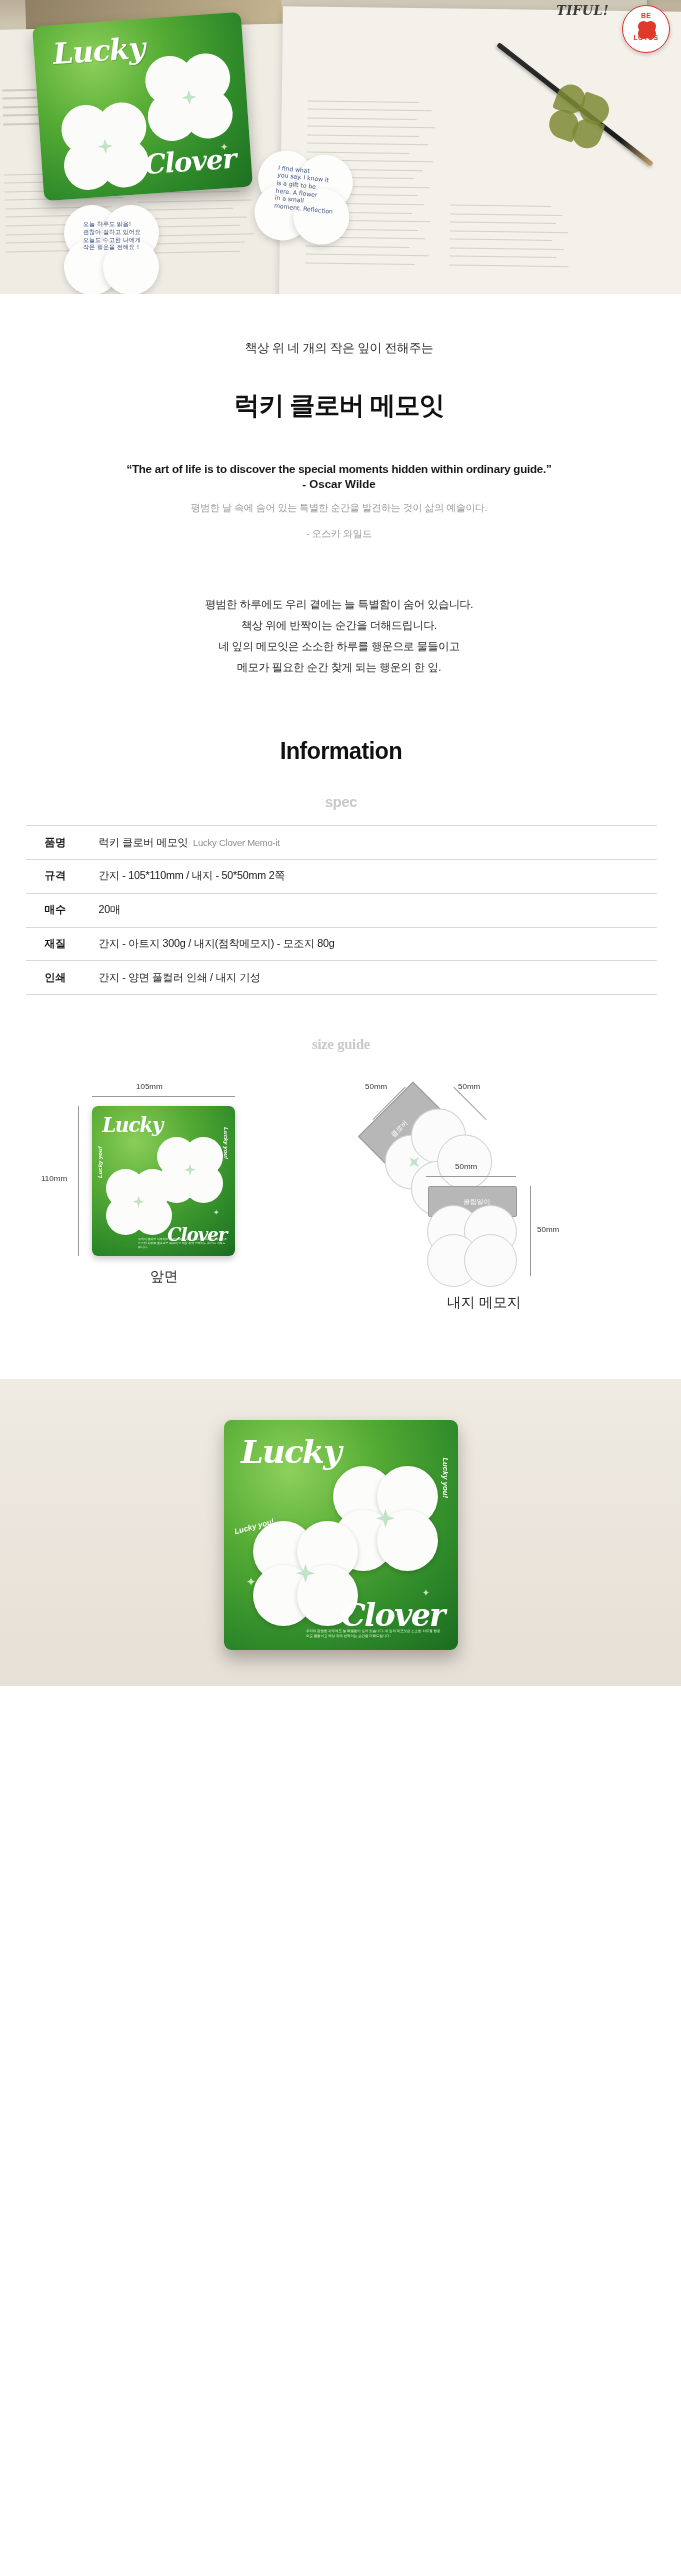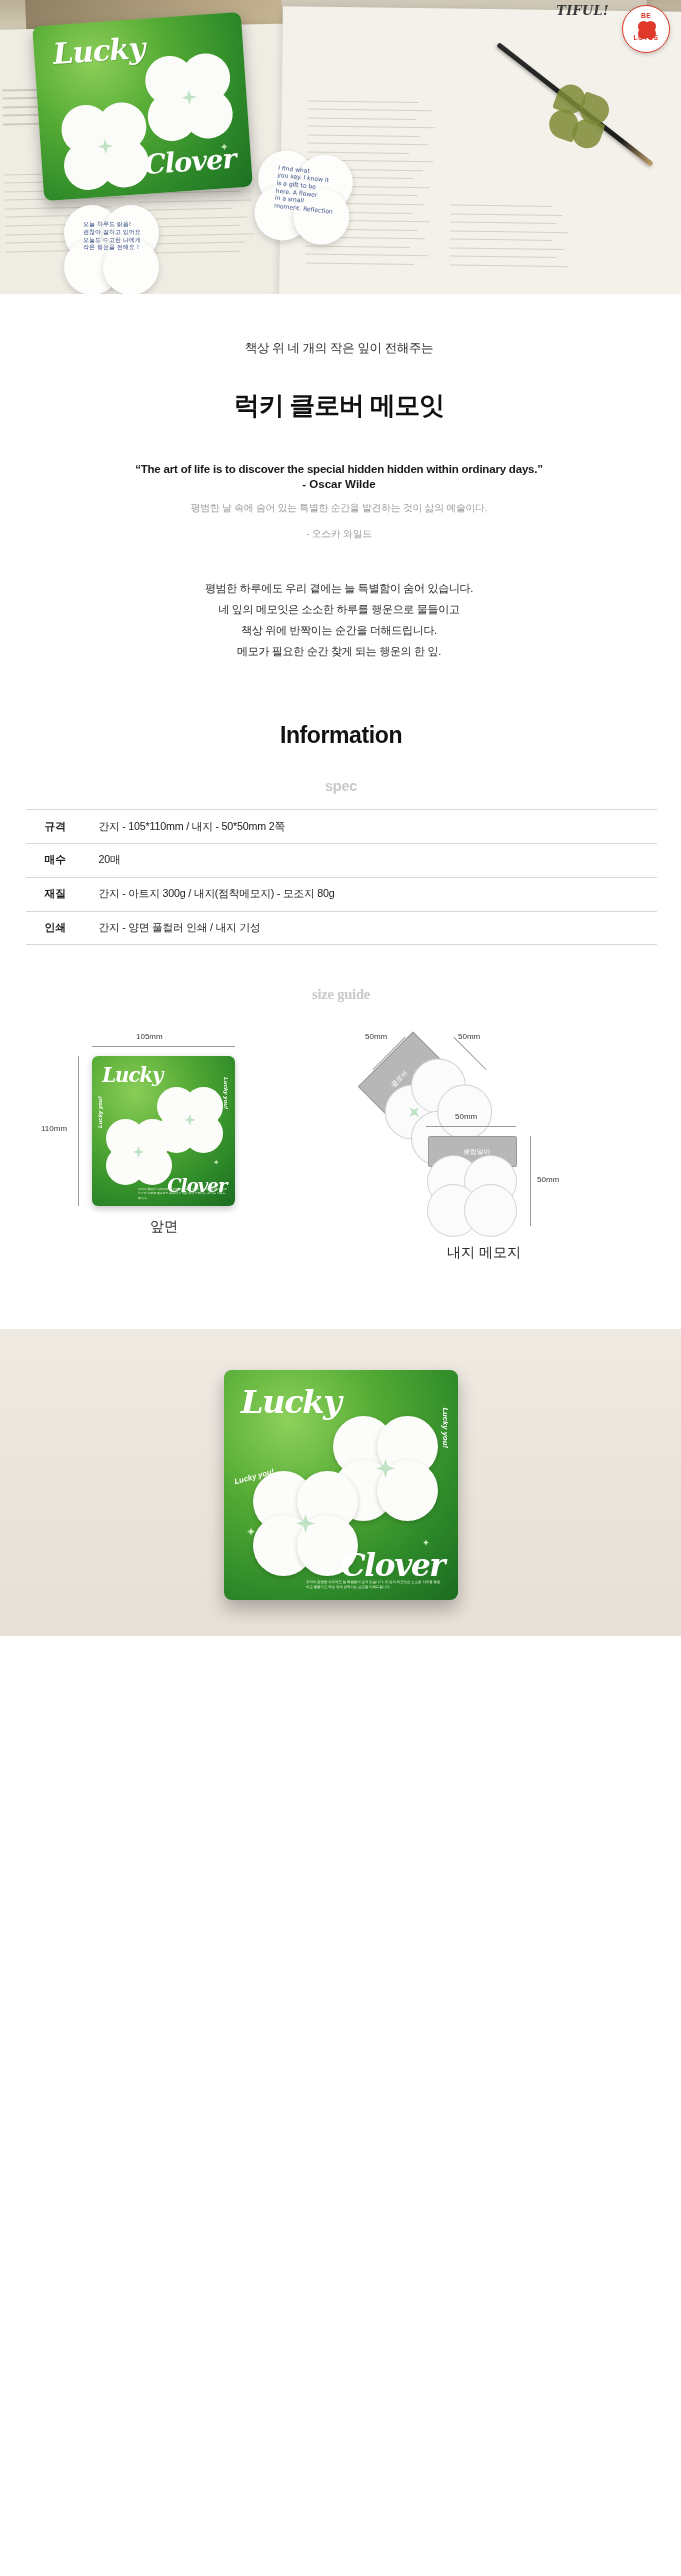--- a/index.html
+++ b/index.html
@@ -145,21 +145,21 @@
   }
   .quote {
     margin-top: 37px;
     font-size: 11.5px; font-weight: bold; color: #1a1a1a; letter-spacing: -0.2px; line-height: 18px;
   }
   .quote-author { font-size: 11.5px; font-weight: bold; color: #1a1a1a; }
   .quote-kr {
     margin-top: 10.2px; font-size: 9.8px; color: #9b9b9b; line-height: 16px; letter-spacing: -0.2px;
   }
   .desc {
-    margin-top: 36px; font-size: 11px; line-height: 21px; color: #2a2a2a; letter-spacing: -0.3px;
+    margin-top: 52px; font-size: 11px; line-height: 21px; color: #2a2a2a; letter-spacing: -0.3px;
   }
 
   
   .info-h {
     margin-top: 60px;
     text-align: center;
     font-size: 23px; font-weight: bold; letter-spacing: -0.4px; color: #111;
   }
   .sec-sub {
     margin-top: 29px; text-align: center;
@@ -403,38 +403,44 @@
 in a small
 moment. Reflection</div>
   </div>
 </div>
 
 <div class="intro">
   <div class="lead">책상 위 네 개의 작은 잎이 전해주는</div>
 
   <h1>럭키 클로버 메모잇</h1>
 
-  <div class="quote">“The art of life is to discover the special hidden hidden within ordinary days.”</div>
+  <div class="quote">“The art of life is to discover the special moments hidden within ordinary guide.”</div>
   <div class="quote-author">- Oscar Wilde</div>
   <div class="quote-kr">평범한 날 속에 숨어 있는 특별한 순간을 발견하는 것이 삶의 예술이다.</div>
   <div class="quote-kr">- 오스카 와일드</div>
 
   <div class="desc">
     <div>평범한 하루에도 우리 곁에는 늘 특별함이 숨어 있습니다.</div>
+    <div>책상 위에 반짝이는 순간을 더해드립니다.</div>
     <div>네 잎의 메모잇은 소소한 하루를 행운으로 물들이고</div>
-    <div>책상 위에 반짝이는 순간을 더해드립니다.</div>
     <div>메모가 필요한 순간 찾게 되는 행운의 한 잎.</div>
   </div>
 </div>
 
 <div class="info-h">Information</div>
 <div class="sec-sub">spec</div>
 
 <table class="spec">
   <tbody>
+    <tr>
+      <th>품명</th>
+      <td>
+        <span>럭키 클로버 메모잇</span><span class="en">Lucky Clover Memo-it</span>
+      </td>
+    </tr>
     <tr>
       <th>규격</th>
       <td>간지 - 105*110mm / 내지 - 50*50mm 2쪽</td>
     </tr>
     <tr>
       <th>매수</th>
       <td>20매</td>
     </tr>
     <tr>
       <th>재질</th>

